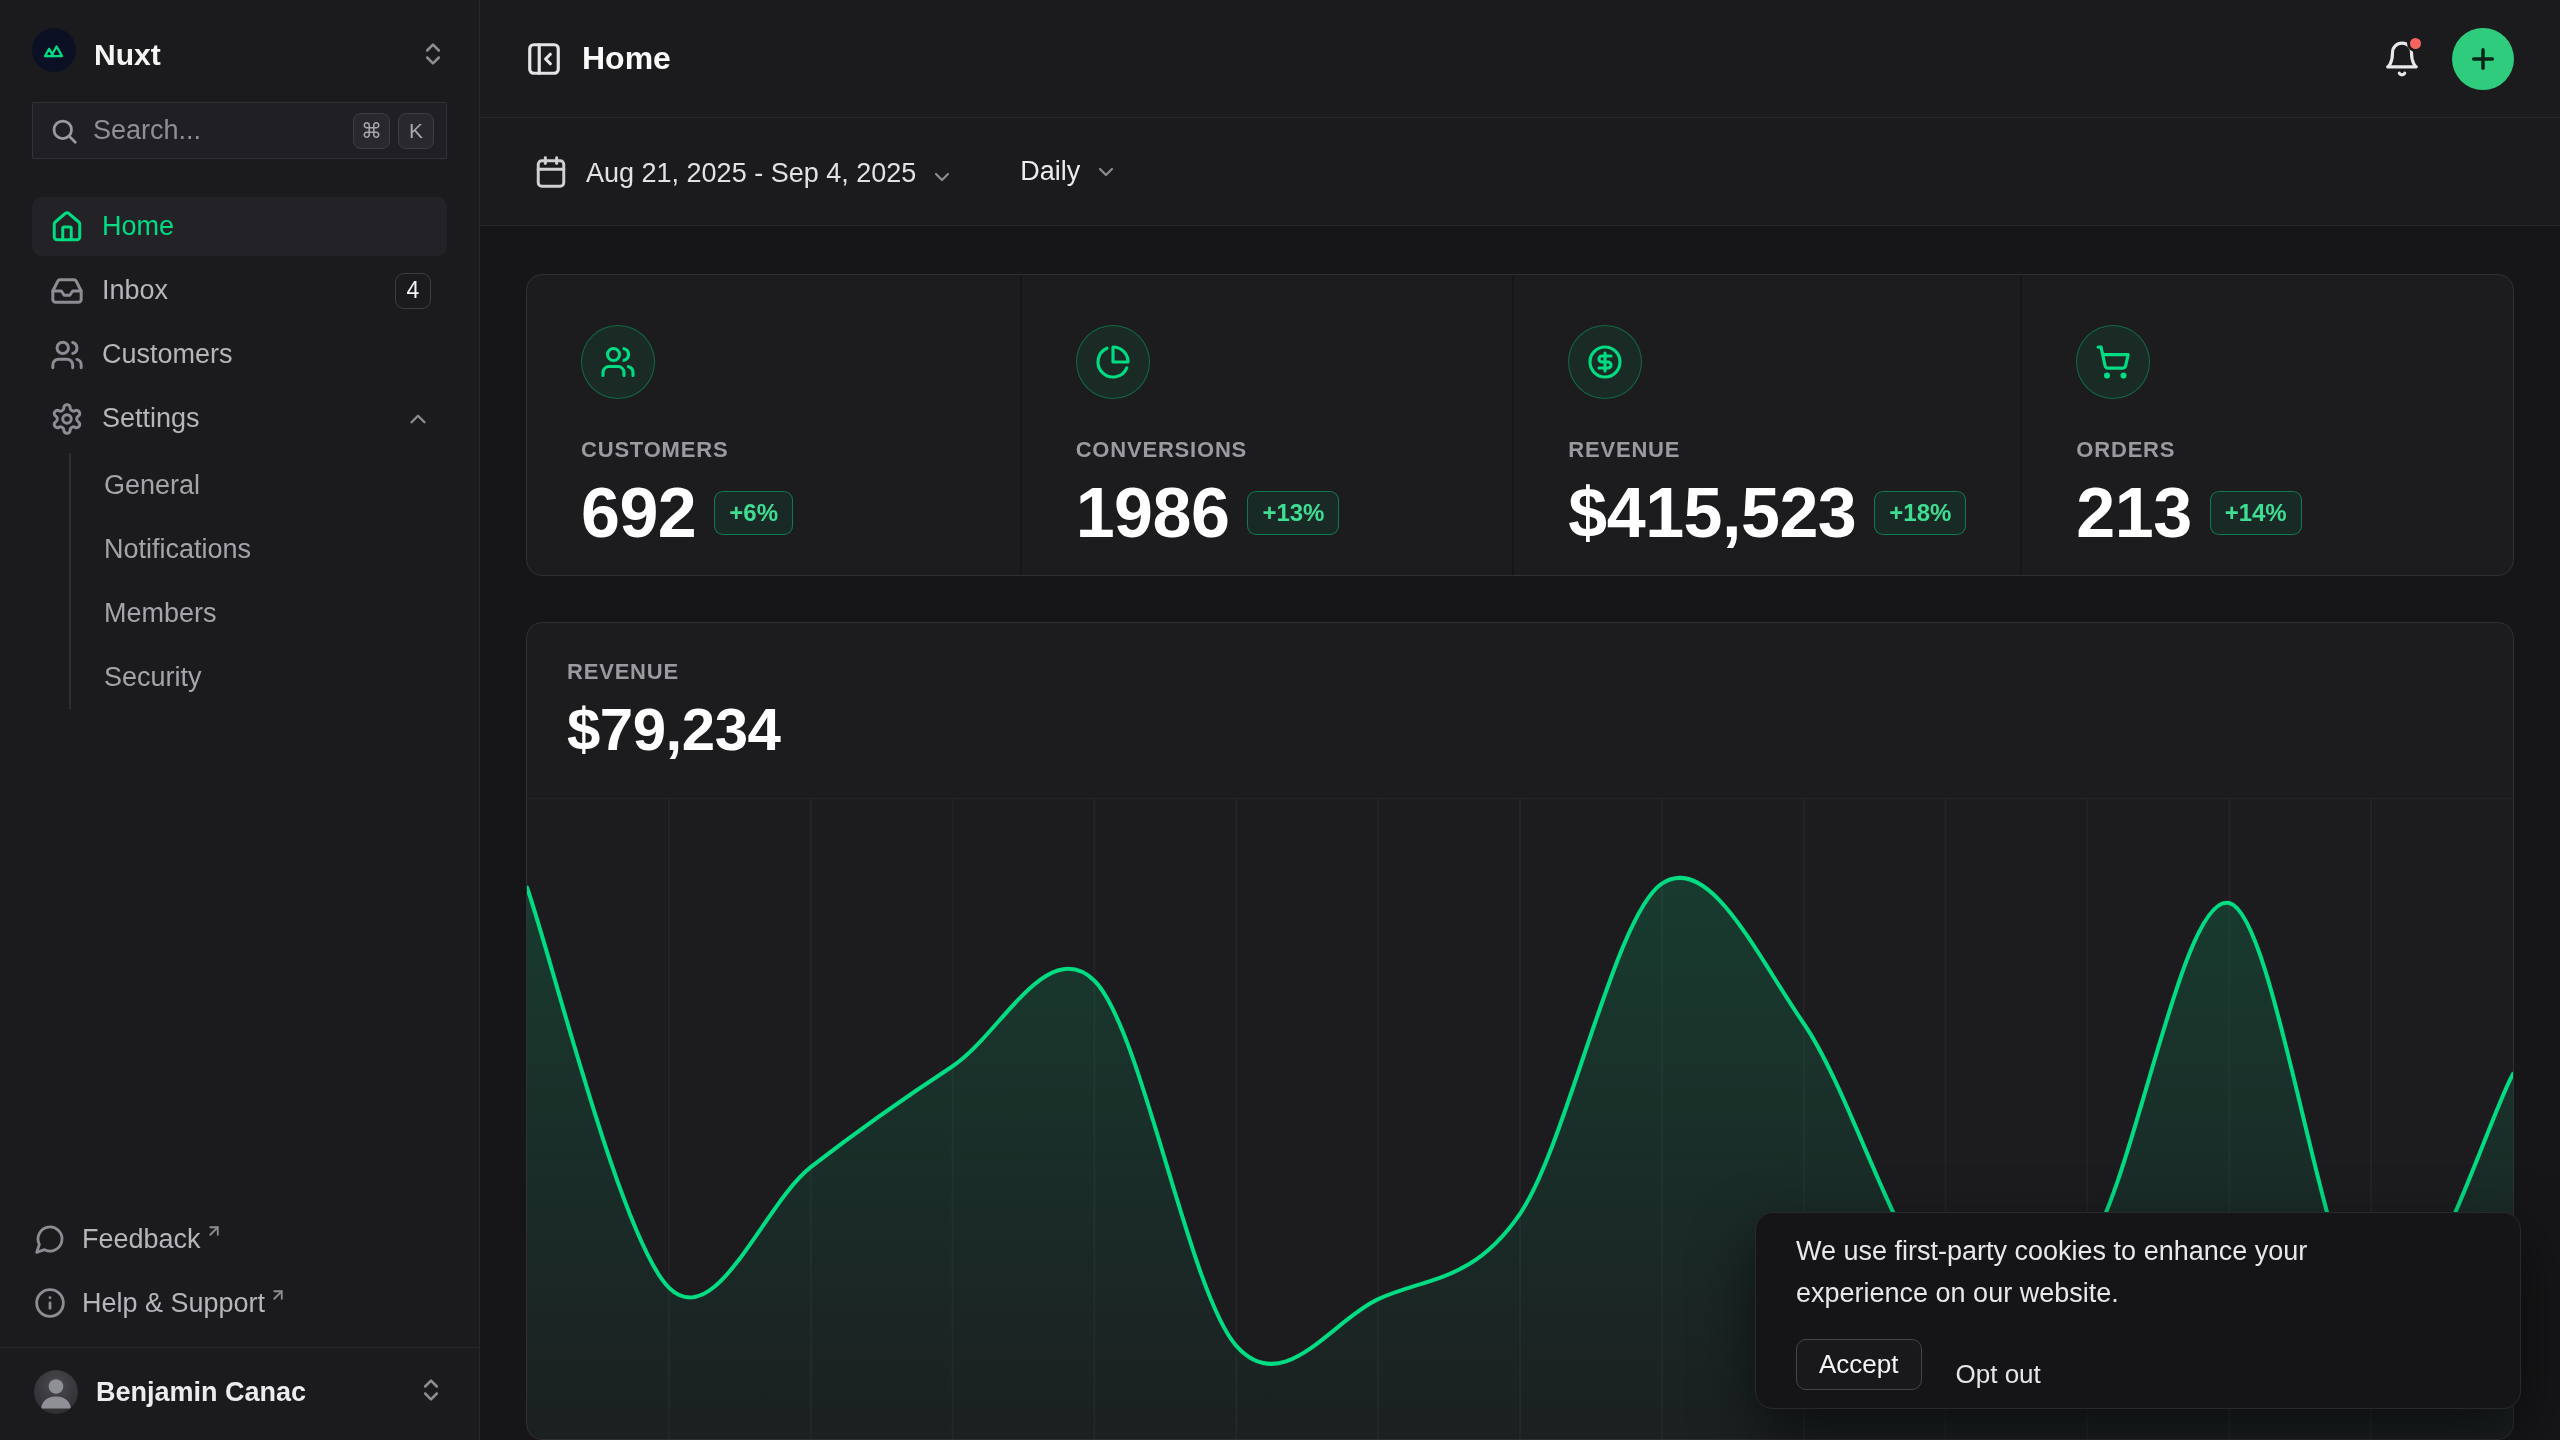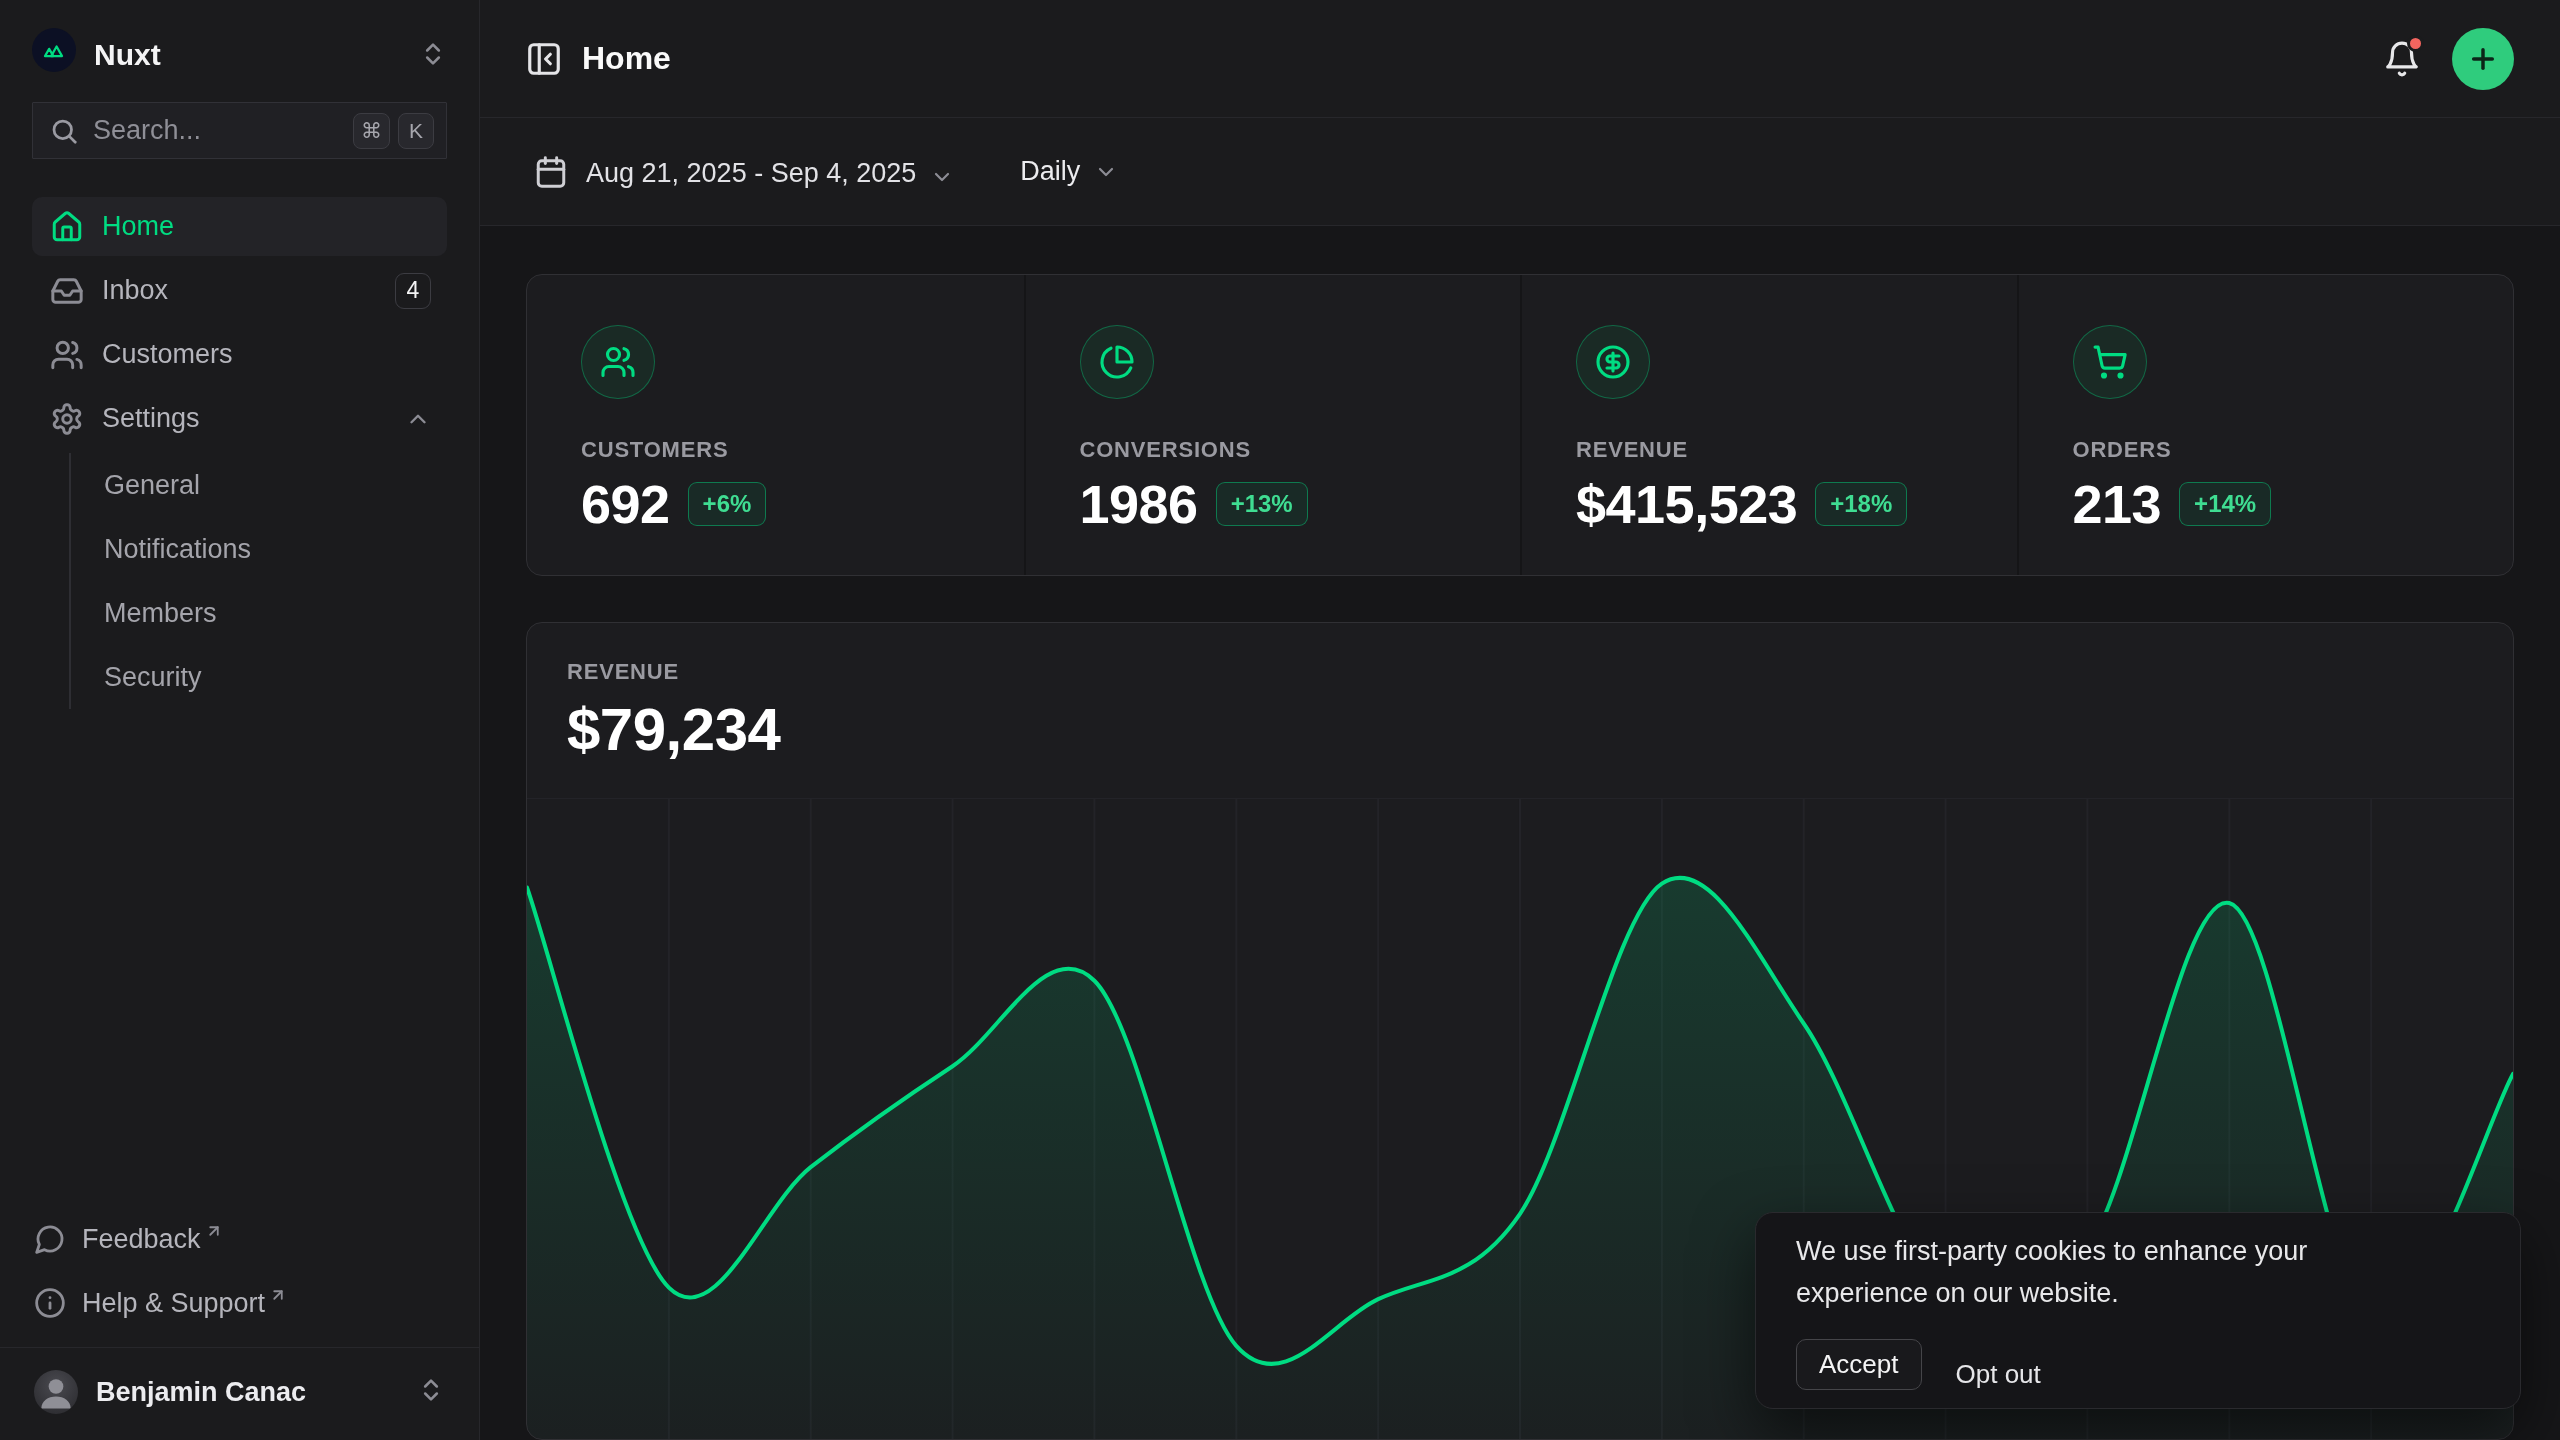--- a/index.html
+++ b/index.html
@@ -55,21 +55,21 @@
 
   .content { flex:1; padding:48px 46px; overflow:hidden; }
 
   
   .stats { display:grid; grid-template-columns:repeat(4,1fr); height:302px; background:#1c1c1f; border:1px solid #303034; border-radius:16px; overflow:hidden; }
   .stat-cell { padding:50px 54px; cursor:pointer; }
   .stat-cell + .stat-cell { border-left:2px solid #151517; }
   .stat-icon { width:74px; height:74px; border-radius:50%; background:rgba(0,220,130,.07); border:1.5px solid rgba(0,220,130,.35); color:#00dc82; display:flex; align-items:center; justify-content:center; }
   .stat-label { margin-top:38px; font-size:22px; font-weight:600; letter-spacing:.8px; color:#9a9aa1; }
   .stat-row { margin-top:10px; display:flex; align-items:center; }
-  .stat-value { font-size:54px; font-weight:700; color:#ffffff; letter-spacing:-.5px; }
+  .stat-value { font-size:70px; font-weight:700; color:#ffffff; letter-spacing:-.5px; }
   .delta-badge { margin-left:18px; padding:7px 14px; border-radius:9px; border:1.5px solid rgba(0,220,130,.45); background:rgba(0,220,130,.08); color:#3fdd92; font-size:24px; font-weight:600; }
 
   
   .chart-card { margin-top:46px; height:818px; background:#1c1c1f; border:1px solid #303034; border-radius:16px; overflow:hidden; display:flex; flex-direction:column; }
   .chart-head { padding:36px 40px 0 40px; }
   .chart-label { font-size:22px; font-weight:600; letter-spacing:.8px; color:#9a9aa1; }
   .chart-value { margin-top:10px; font-size:60px; font-weight:700; color:#ffffff; letter-spacing:-.5px; }
   .chart-area { margin-top:34px; flex:1; position:relative; border-top:1px solid #232328; }
   .chart-area svg { display:block; width:100%; height:100%; }
 

